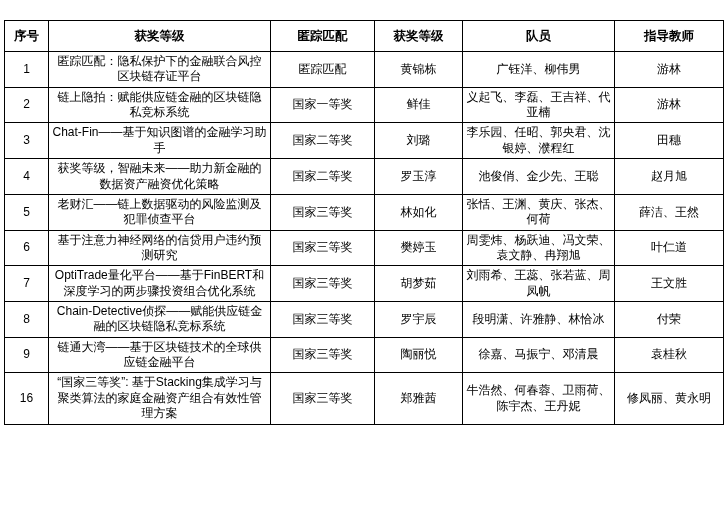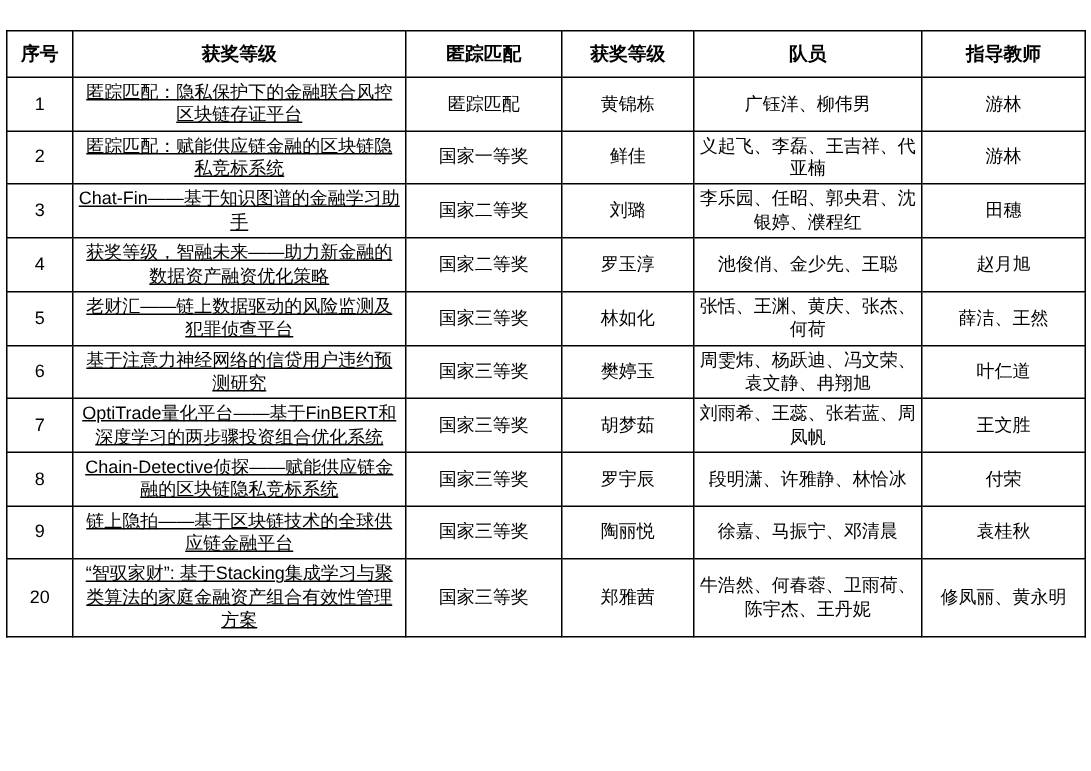--- a/index.html
+++ b/index.html
@@ -38,21 +38,21 @@
   }
   table.award-table th {
     font-weight: bold;
     font-size: 12.5px;
     height: 26px;
   }
   table.award-table td {
     font-size: 12px;
   }
   td.col-no { font-size: 12.5px; }
-  td.col-title { text-align: center; text-decoration: underline; }
+  td.col-title { text-align: center; }
   col.c-no     { width: 44px; }
   col.c-title  { width: 222px; }
   col.c-level  { width: 104px; }
   col.c-leader { width: 88px; }
   col.c-members{ width: 152px; }
   col.c-teacher{ width: 109px; }
 </style>
 </head>
 <body>
 
@@ -80,21 +80,21 @@
         <tr>
           <td class="col-no">1</td>
           <td class="col-title">匿踪匹配：隐私保护下的金融联合风控区块链存证平台</td>
           <td class="col-level">匿踪匹配</td>
           <td class="col-leader">黄锦栋</td>
           <td class="col-members">广钰洋、柳伟男</td>
           <td class="col-teacher">游林</td>
         </tr>
         <tr>
           <td class="col-no">2</td>
-          <td class="col-title">匿踪匹配：赋能供应链金融的区块链隐私竞标系统</td>
+          <td class="col-title">链上隐拍：赋能供应链金融的区块链隐私竞标系统</td>
           <td class="col-level">国家一等奖</td>
           <td class="col-leader">鲜佳</td>
           <td class="col-members">义起飞、李磊、王吉祥、代亚楠</td>
           <td class="col-teacher">游林</td>
         </tr>
         <tr>
           <td class="col-no">3</td>
           <td class="col-title">Chat-Fin——基于知识图谱的金融学习助手</td>
           <td class="col-level">国家二等奖</td>
           <td class="col-leader">刘璐</td>
@@ -136,29 +136,29 @@
         <tr>
           <td class="col-no">8</td>
           <td class="col-title">Chain-Detective侦探——赋能供应链金融的区块链隐私竞标系统</td>
           <td class="col-level">国家三等奖</td>
           <td class="col-leader">罗宇辰</td>
           <td class="col-members">段明潇、许雅静、林恰冰</td>
           <td class="col-teacher">付荣</td>
         </tr>
         <tr>
           <td class="col-no">9</td>
-          <td class="col-title">链上隐拍——基于区块链技术的全球供应链金融平台</td>
+          <td class="col-title">链通大湾——基于区块链技术的全球供应链金融平台</td>
           <td class="col-level">国家三等奖</td>
           <td class="col-leader">陶丽悦</td>
           <td class="col-members">徐嘉、马振宁、邓清晨</td>
           <td class="col-teacher">袁桂秋</td>
         </tr>
         <tr>
-          <td class="col-no">20</td>
-          <td class="col-title">“智驭家财”: 基于Stacking集成学习与聚类算法的家庭金融资产组合有效性管理方案</td>
+          <td class="col-no">16</td>
+          <td class="col-title">“国家三等奖”: 基于Stacking集成学习与聚类算法的家庭金融资产组合有效性管理方案</td>
           <td class="col-level">国家三等奖</td>
           <td class="col-leader">郑雅茜</td>
           <td class="col-members">牛浩然、何春蓉、卫雨荷、陈宇杰、王丹妮</td>
           <td class="col-teacher">修凤丽、黄永明</td>
         </tr>
       </tbody>
   </table>
 </div>
 
 </body></html>

